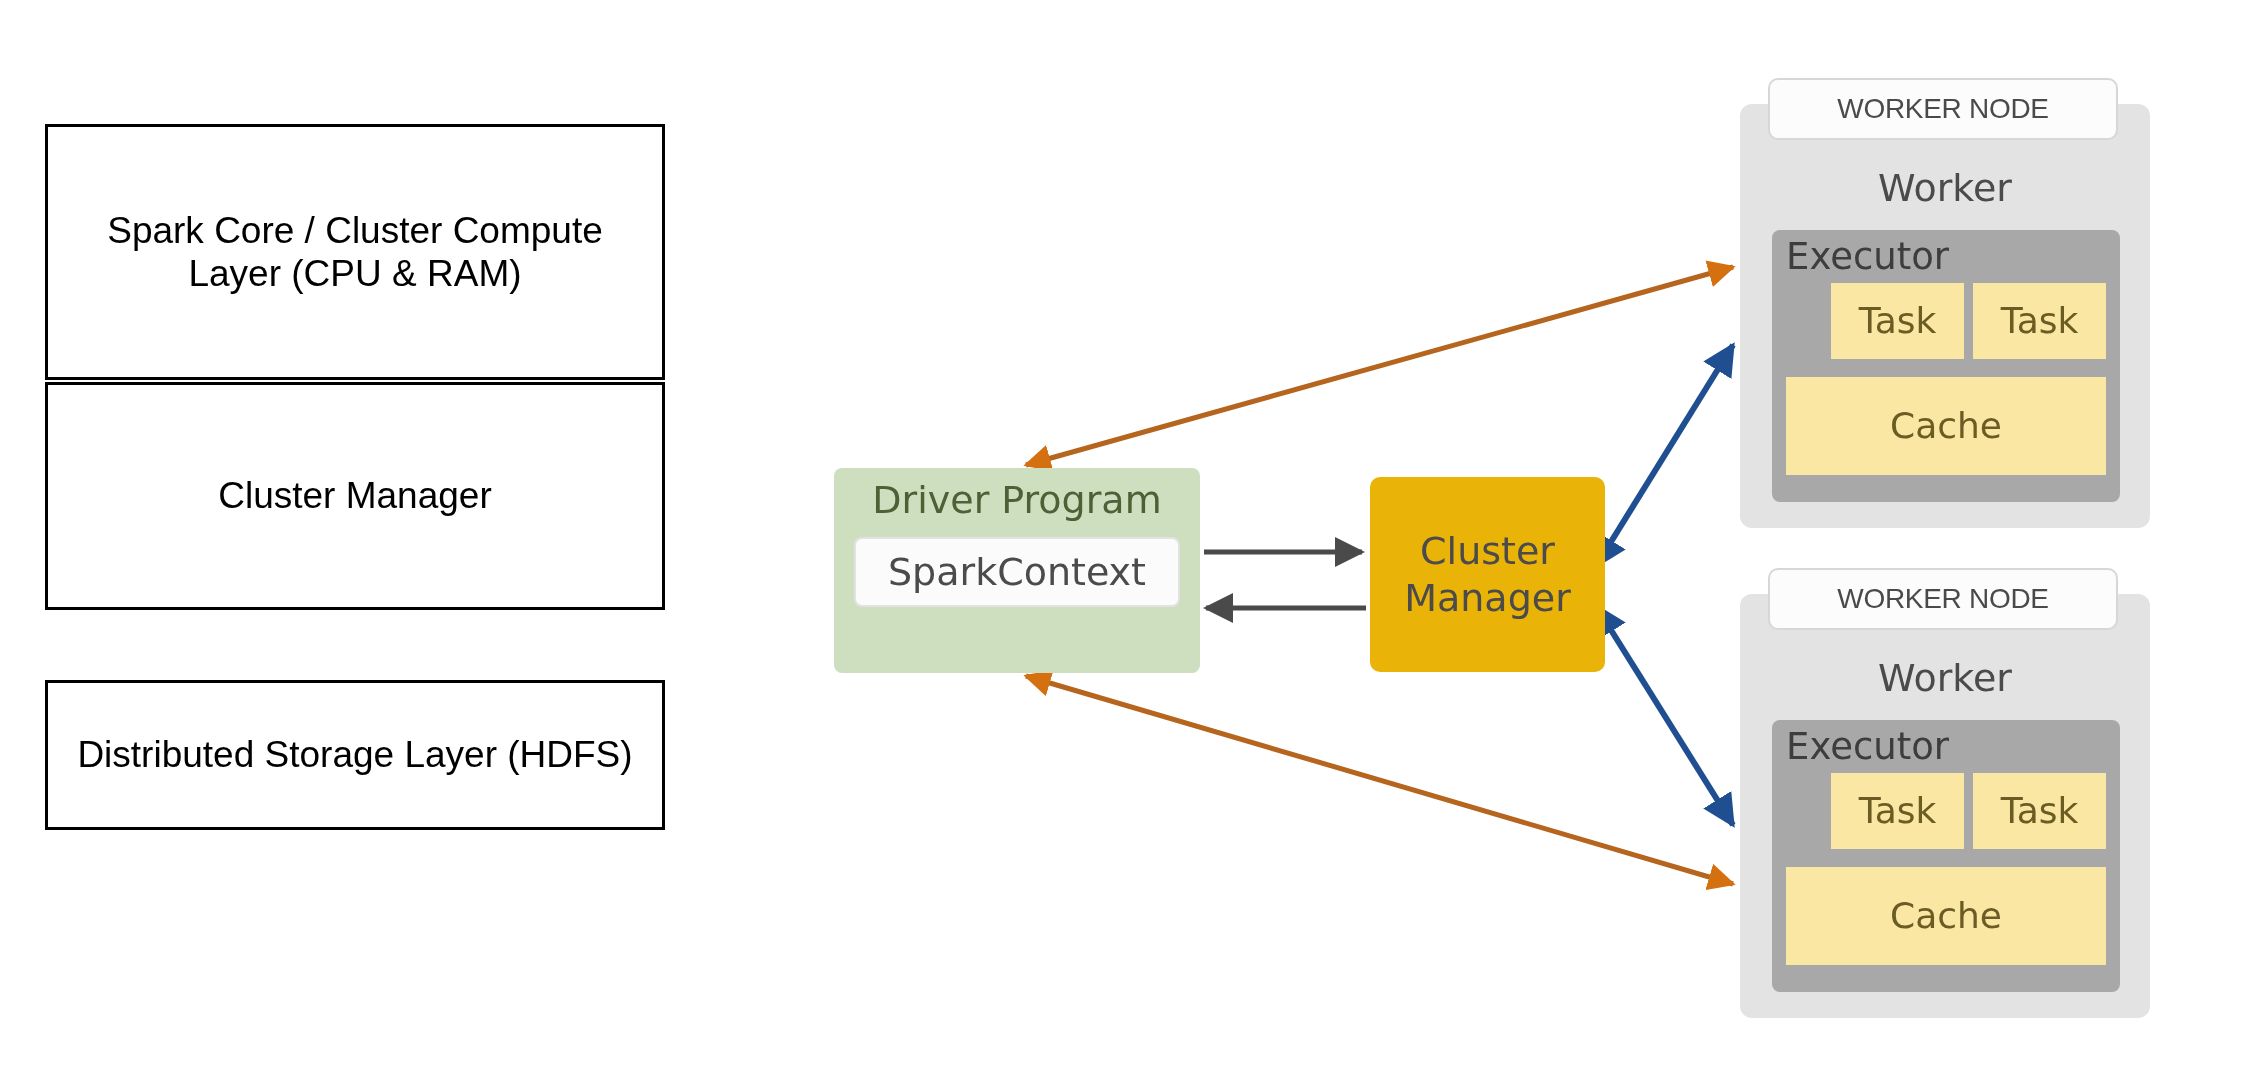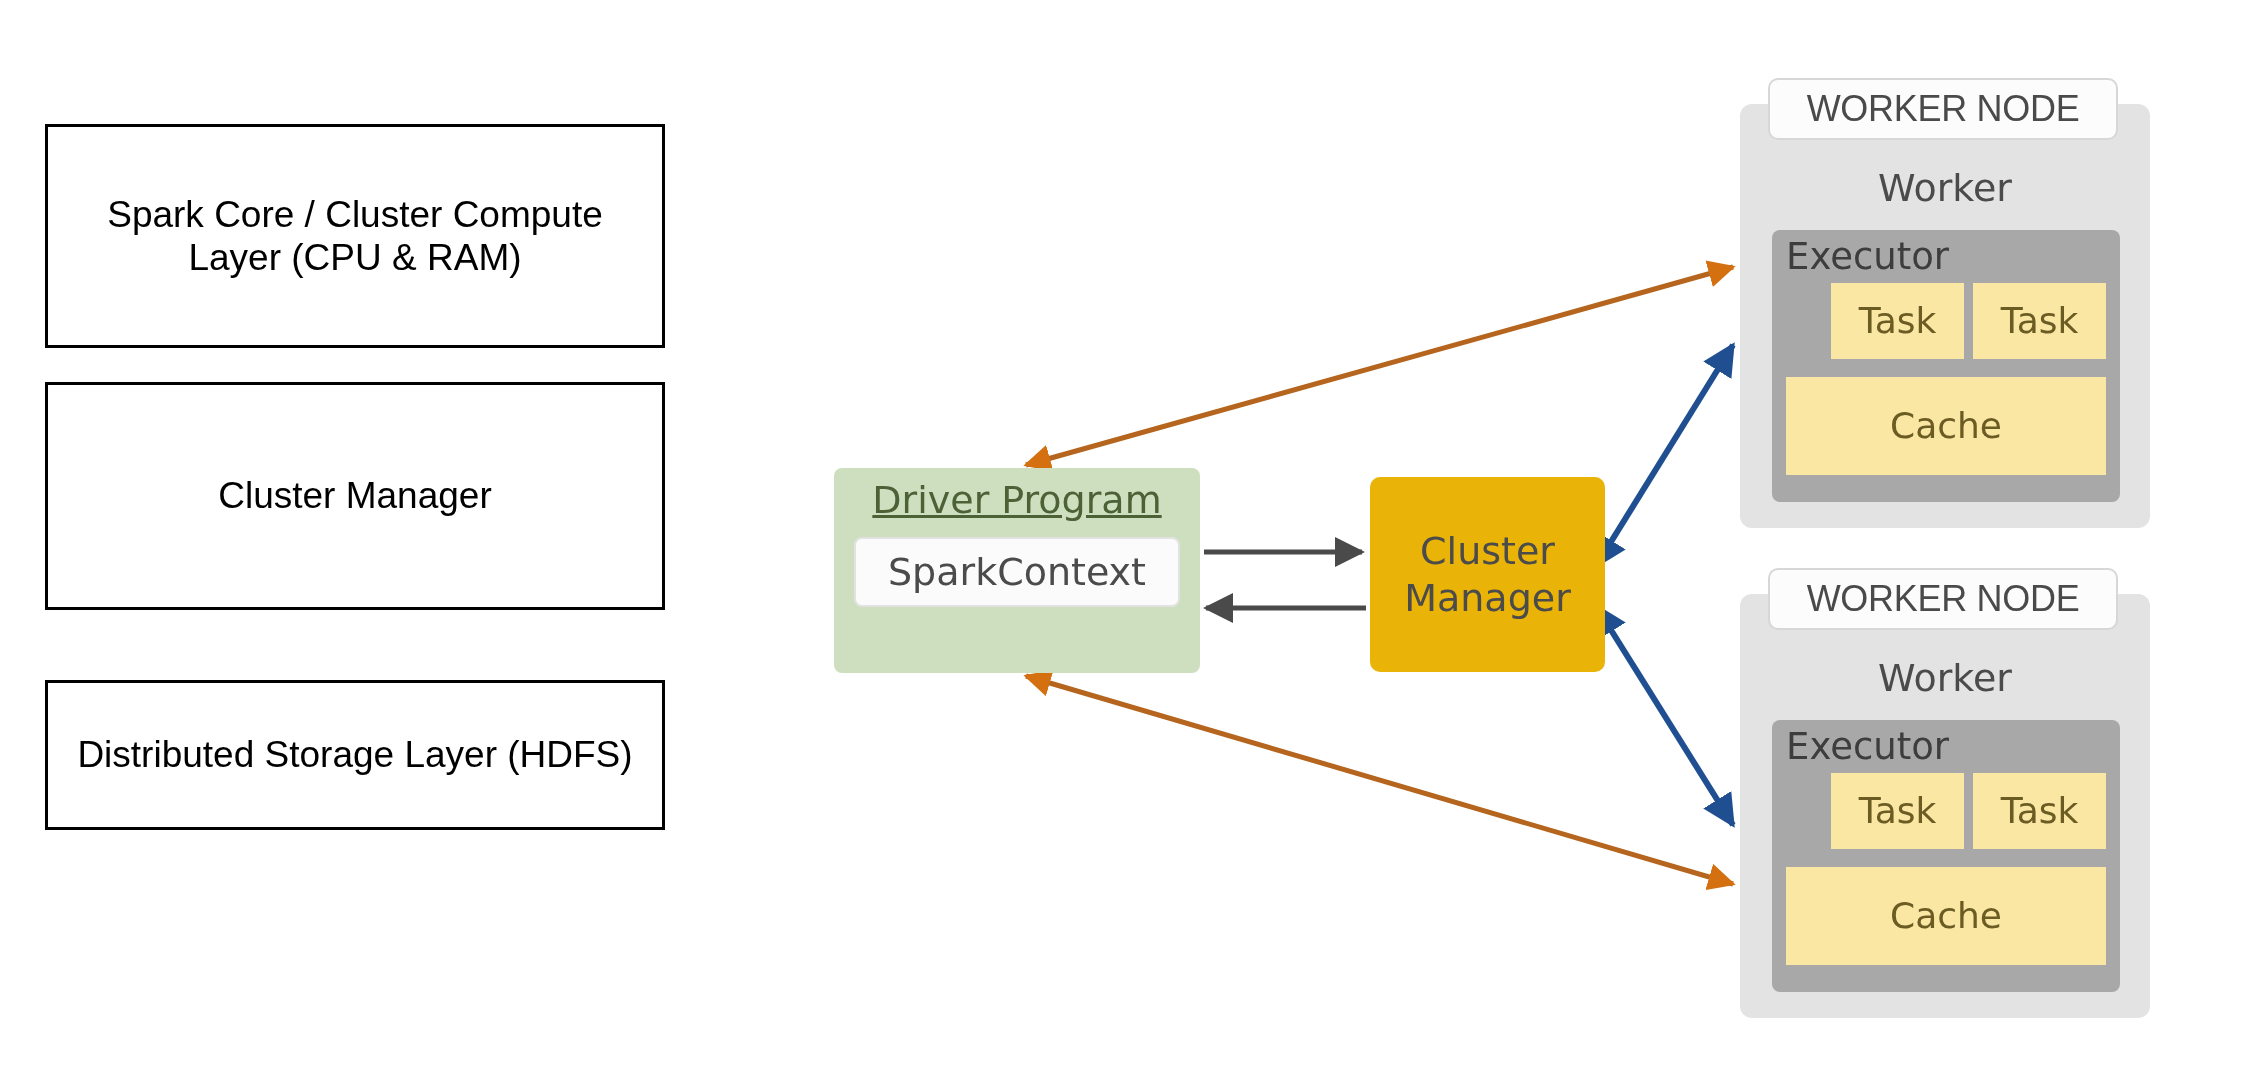--- a/index.html
+++ b/index.html
@@ -27,21 +27,21 @@
     display: flex;
     align-items: center;
     justify-content: center;
     text-align: center;
     color: #000000;
     font-family: "Liberation Sans", sans-serif;
     font-size: 37px;
     line-height: 1.17;
     padding: 0 28px;
   }
-  #layer-0 { left: 45px;  top: 124px; width: 620px; height: 224px; }
+  #layer-0 { left: 45px;  top: 124px; width: 620px; height: 256px; }
   #layer-1 { left: 45px;  top: 382px; width: 620px; height: 228px; }
   #layer-2 { left: 45px;  top: 680px; width: 620px; height: 150px; }
 
   
   #connectors {
     position: absolute;
     left: 0;
     top: 0;
     width: 2248px;
     height: 1068px;
@@ -63,21 +63,20 @@
     flex-direction: column;
     align-items: center;
     justify-content: flex-start;
   }
   #driver-program-title {
     color: #4d6137;
     font-size: 38px;
     line-height: 1.2;
     font-family: "DejaVu Sans", sans-serif;
     white-space: nowrap;
-    text-decoration: underline;
   }
   #spark-context {
     margin-top: 13px;
     background: #fbfbfb;
     border: 2px solid #e2e2e2;
     border-radius: 8px;
     width: 322px;
     height: 66px;
     display: flex;
     align-items: center;
@@ -135,21 +134,21 @@
     height: 62px;
     box-sizing: border-box;
     background: #fcfcfc;
     border: 2px solid #d7d7d7;
     border-radius: 10px;
     display: flex;
     align-items: center;
     justify-content: center;
     color: #4a4a4a;
     font-family: "Liberation Sans", sans-serif;
-    font-size: 36px;
+    font-size: 28px;
     letter-spacing: -0.3px;
     white-space: nowrap;
   }
   .worker-label {
     position: absolute;
     left: 0;
     top: 88px;
     width: 410px;
     text-align: center;
     color: #4b4b4b;

